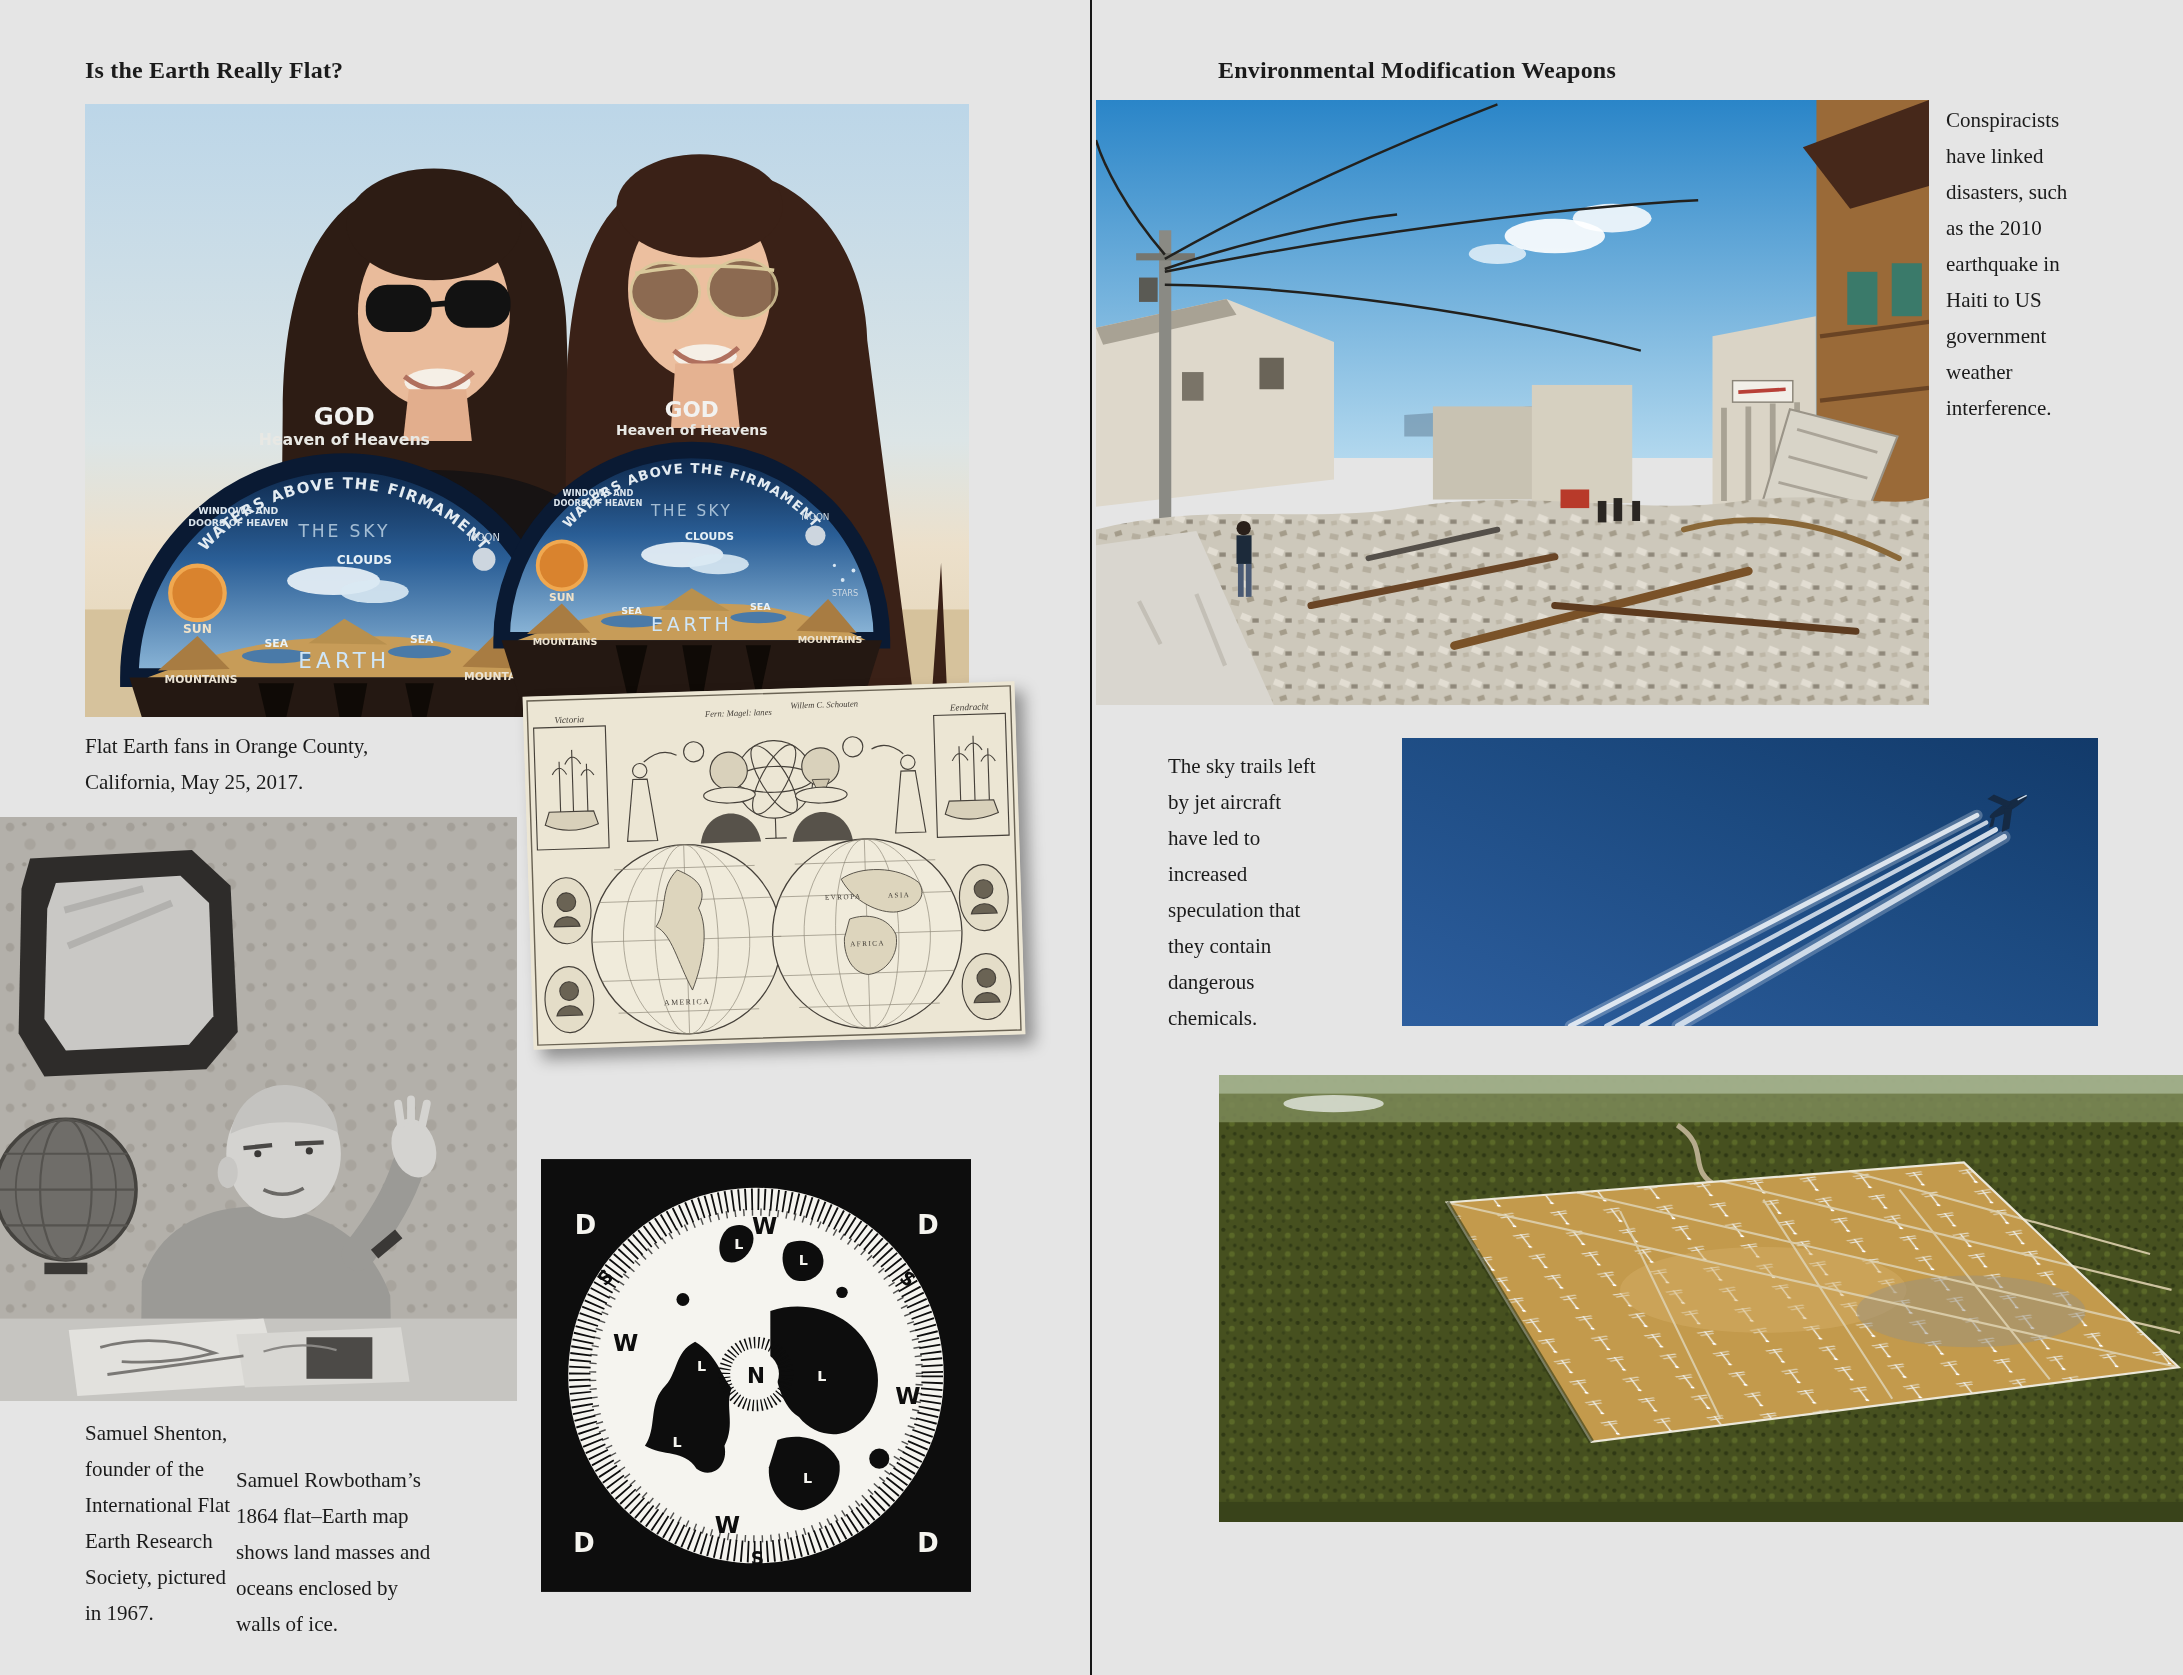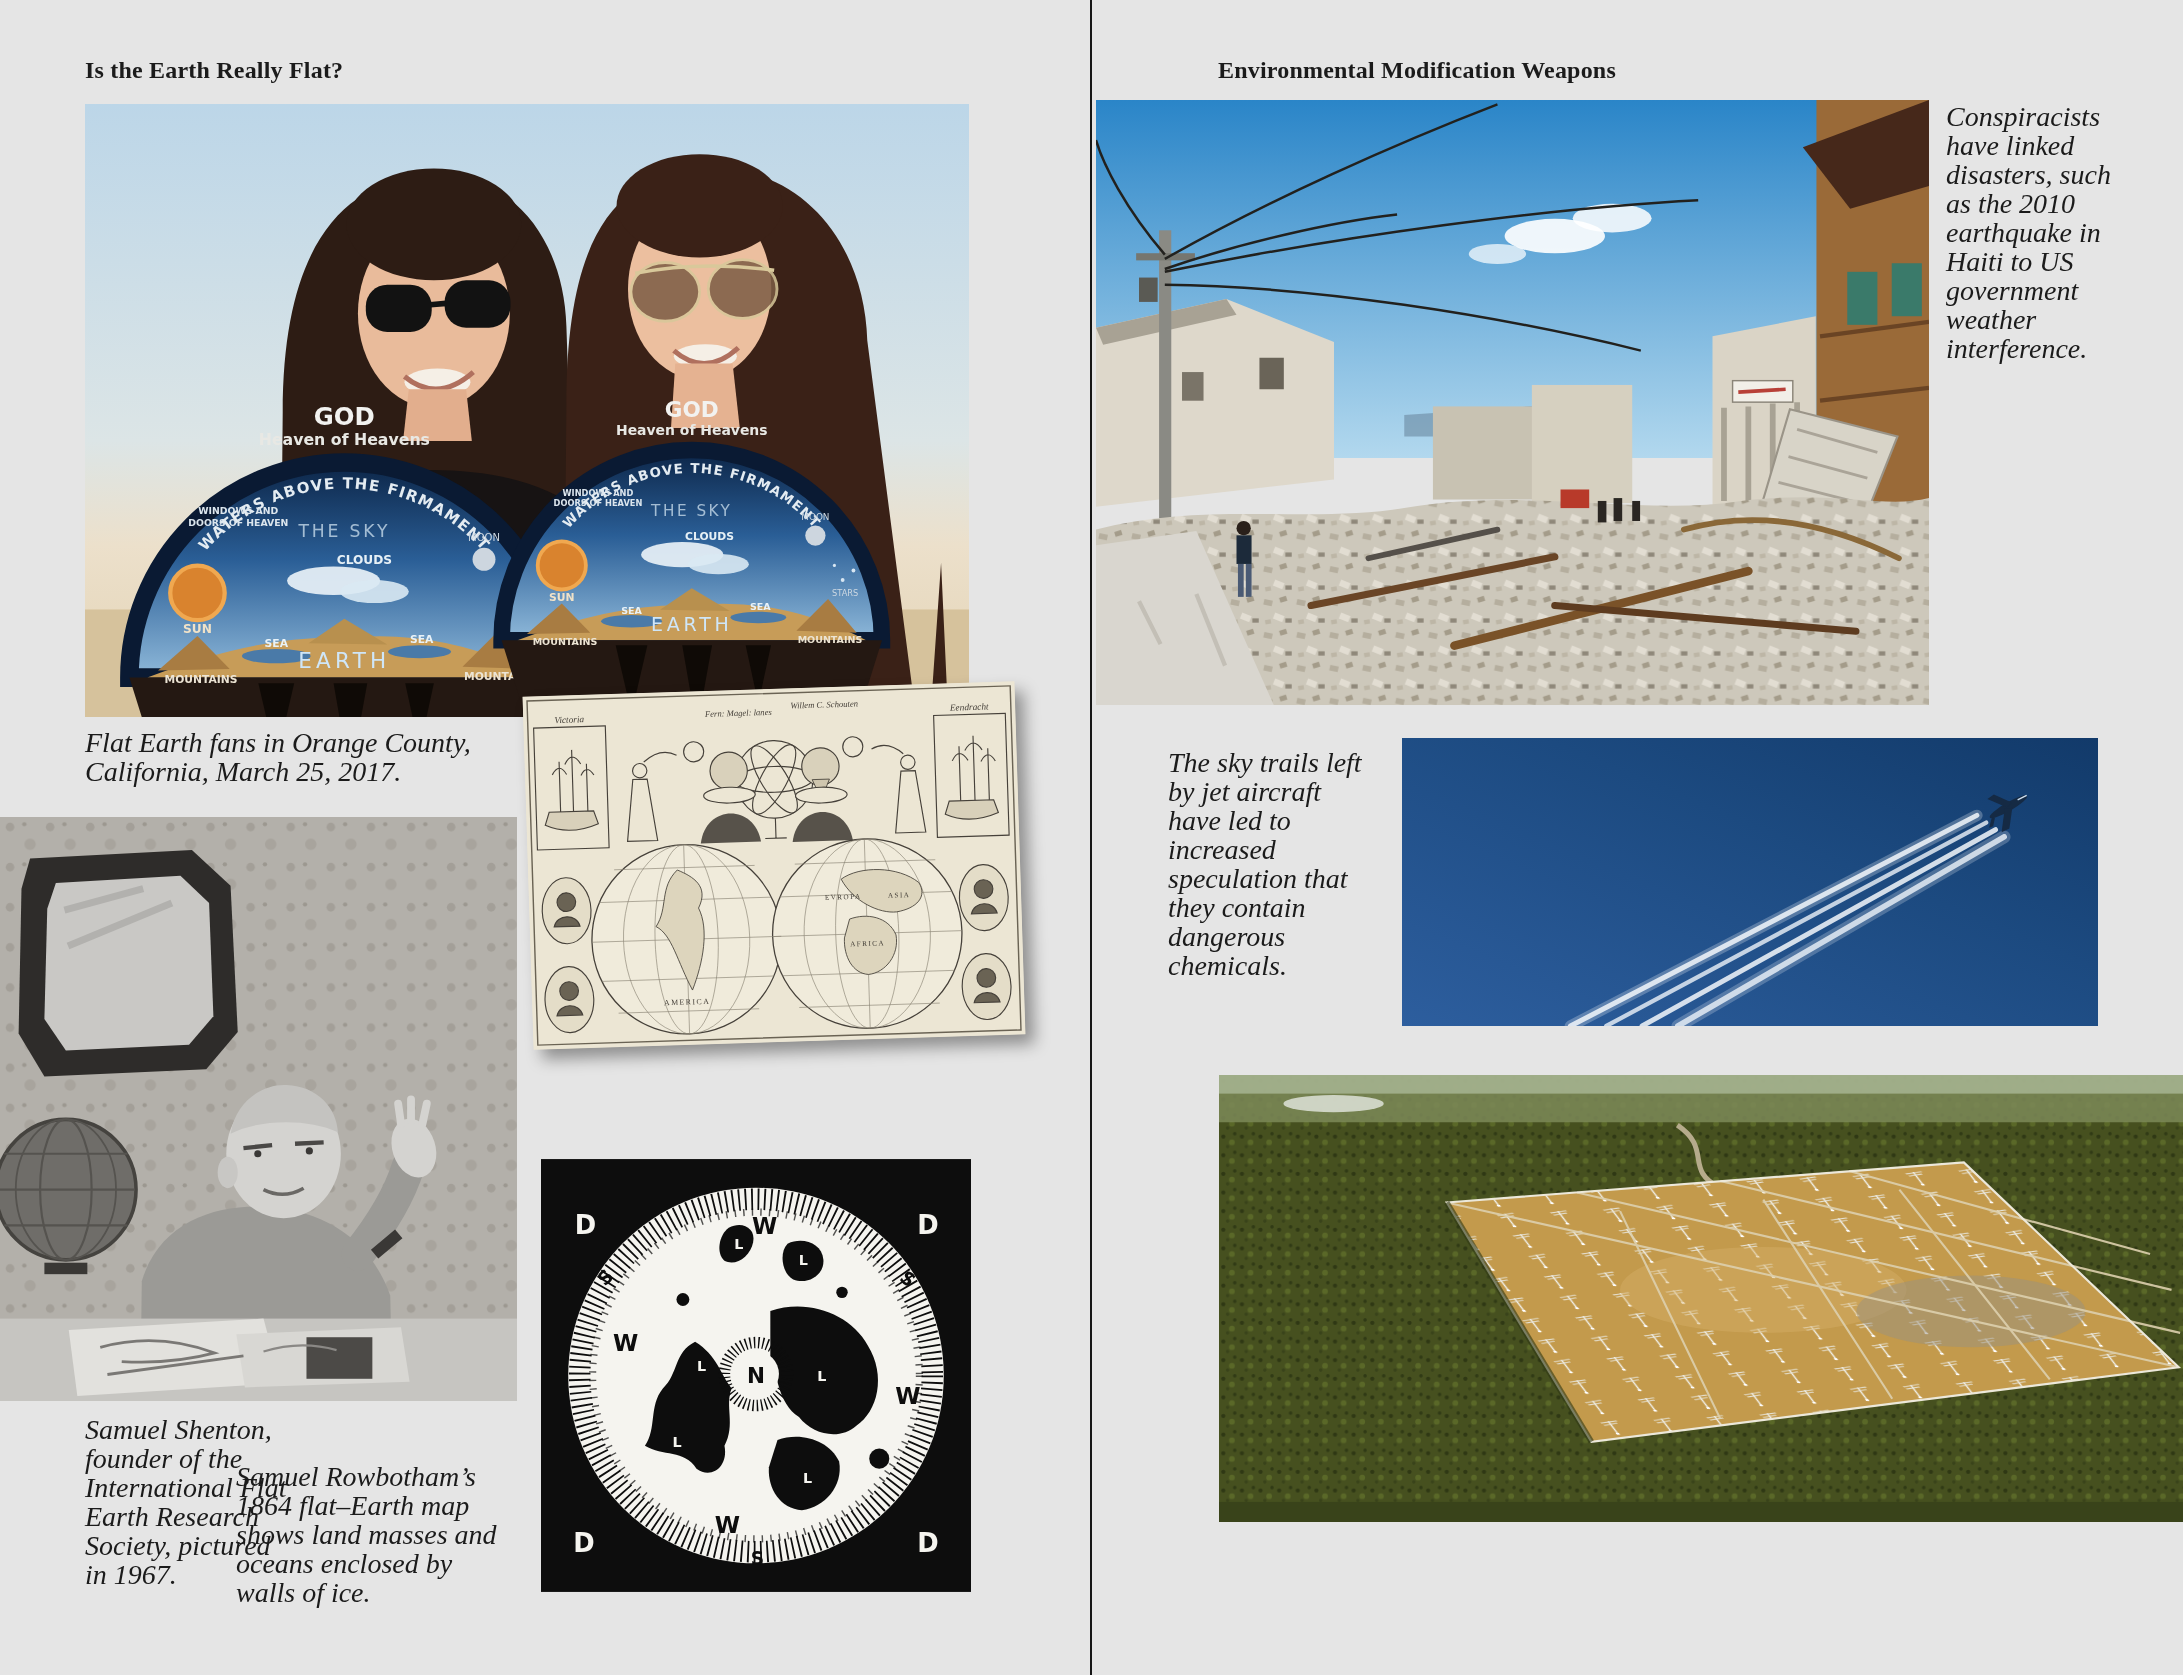--- a/index.html
+++ b/index.html
@@ -1,20 +1,20 @@
 <!DOCTYPE html>
 <html style="font-size:11.5px"><head>
 <meta charset="utf-8">
 <style>
   html,body{margin:0;padding:0;background:#9a9a9a;}
   .spread{position:relative;width:2183px;height:1676px;background:#e5e5e5;overflow:hidden;
           font-family:"Liberation Serif","DejaVu Serif",serif;color:#1b1b1b;}
   .gutter{position:absolute;left:1090px;top:0;width:2.1px;height:1676px;background:#161616;}
   .title{position:absolute;font-weight:bold;font-size:24px;letter-spacing:0.2px;white-space:pre;}
-  .caption{position:absolute;font-size:28px;line-height:29px;white-space:pre-line;font-style:italic;}
+  .caption{position:absolute;font-size:21px;line-height:36px;white-space:pre-line;}
   .cap-right{text-align:left;}
   .photo{position:absolute;overflow:hidden;}
   .photo svg{display:block;width:100%;height:100%;}
   .print-wrap{transform:rotate(-1.8deg);box-shadow:8.6px 10px 16px rgba(0,0,0,.38);background:#ece6d4;}
   .sans{font-family:"DejaVu Sans","Liberation Sans",sans-serif;}
 </style>
 </head>
 <body>
 
 <div class="spread">
@@ -104,21 +104,21 @@
         <path d="M822,344 Q866,382 912,340" fill="none" stroke="#b0705e" stroke-width="7"></path>
         <path d="M824,362 L904,362 L914,452 L818,452 Z" fill="#e5b291"></path>
         <path d="M664,855 L668,560 C740,472 972,470 1040,565 L1060,855 Z" fill="#151111"></path>
       </g>
       <use href="#dome-graphic" transform="translate(362,800)"></use>
       <use href="#dome-graphic" transform="translate(847,748) scale(0.885)"></use>
     </svg>
   </div>
 
   <div class="caption" style="left:85px;top:728px;">Flat Earth fans in Orange County,
-California, March 25, 2017.</div>
+California, May 25, 2017.</div>
 
   <div class="photo" style="left:0px;top:817px;width:517px;height:584px;">
     <svg viewBox="0 0 722 815" preserveAspectRatio="none">
       <defs>
         <pattern id="wallp" width="56" height="56" patternUnits="userSpaceOnUse">
           <rect width="56" height="56" fill="#b3b0aa"></rect>
           <circle cx="14" cy="14" r="6" fill="#a39f98"></circle>
           <circle cx="42" cy="38" r="8" fill="#a8a49d"></circle>
           <circle cx="34" cy="10" r="3" fill="#9c9890"></circle>
         </pattern>

